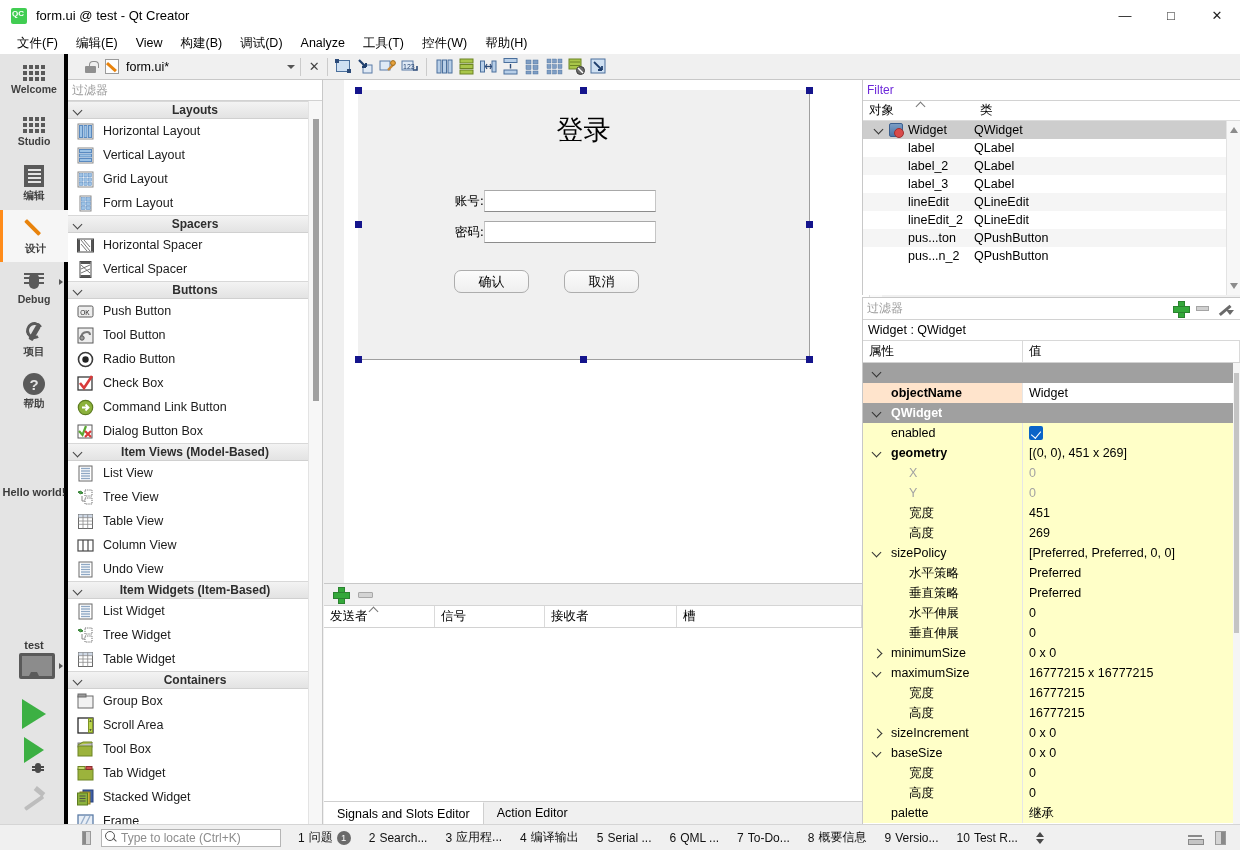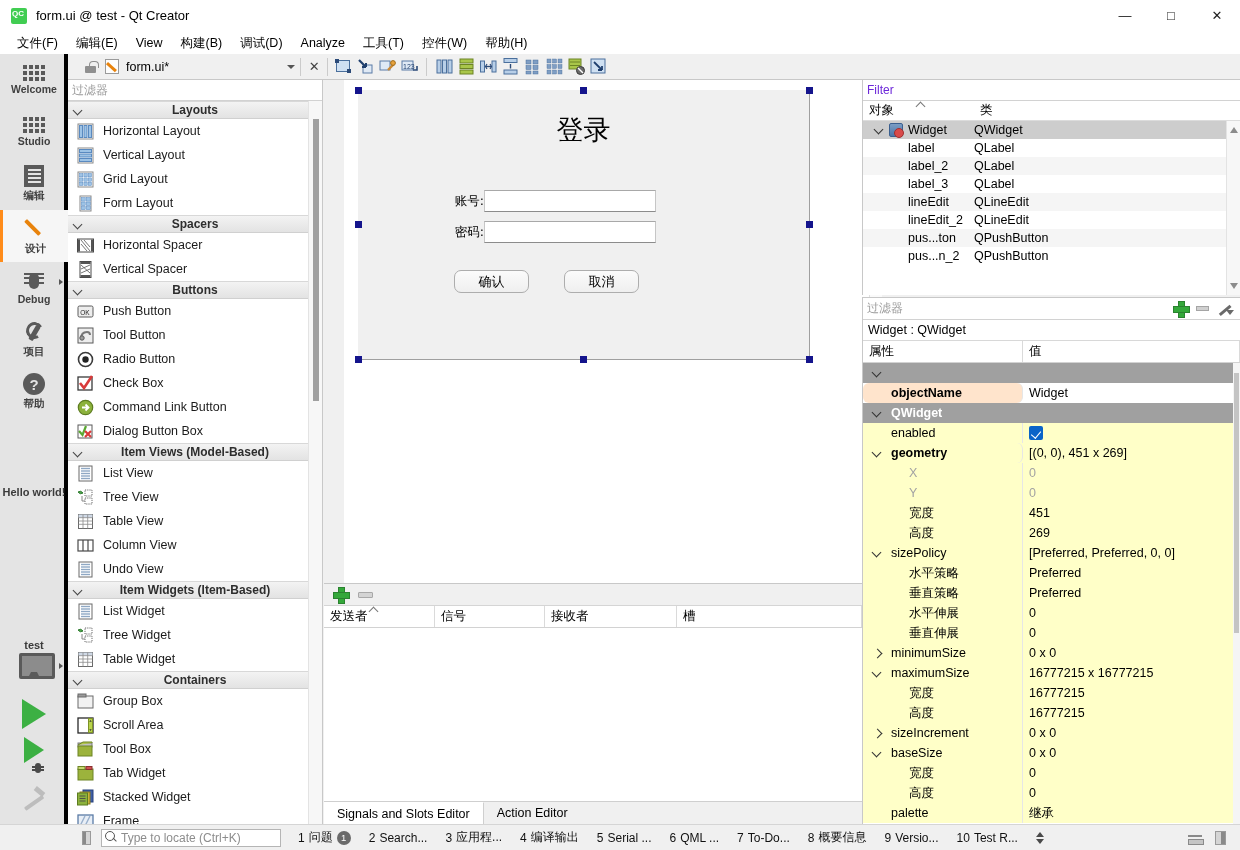--- a/index.html
+++ b/index.html
@@ -481,21 +481,21 @@
   }
   .pe-row.group { background: #a0a0a0; font-weight: bold; }
   .pe-row.group .k { color: #ffffff; padding-left: 28px; border-right: none; }
   .pe-row.group .v { color: #ffffff; }
   .pe-row.yellow { background: #ffffc8; }
   .pe-row.yellow .k { background: #ffffc8; }
   .pe-row.peach .k { background: #ffe4cc; }
   .pe-row.peach { background: #ffffff; }
   .pe-row.dim .k { color: #a3a3a3; }
   .pe-row.dim .v { color: #a3a3a3; }
-  .pe-row .bold { font-weight: bold; border-radius: 6px; }
+  .pe-row .bold { font-weight: bold; }
   .pe-chev {
     position: absolute; left: 10px; top: 6px; width: 8px; height: 8px;
   }
   .pe-chev::after {
     content: ""; position: absolute; left: 0; top: 0;
     width: 6px; height: 6px;
     border-right: 1.5px solid #333; border-bottom: 1.5px solid #333;
     transform: rotate(45deg);
   }
   .pe-chev.collapsed::after { transform: rotate(-45deg); left: 1px; top: 1px; }

